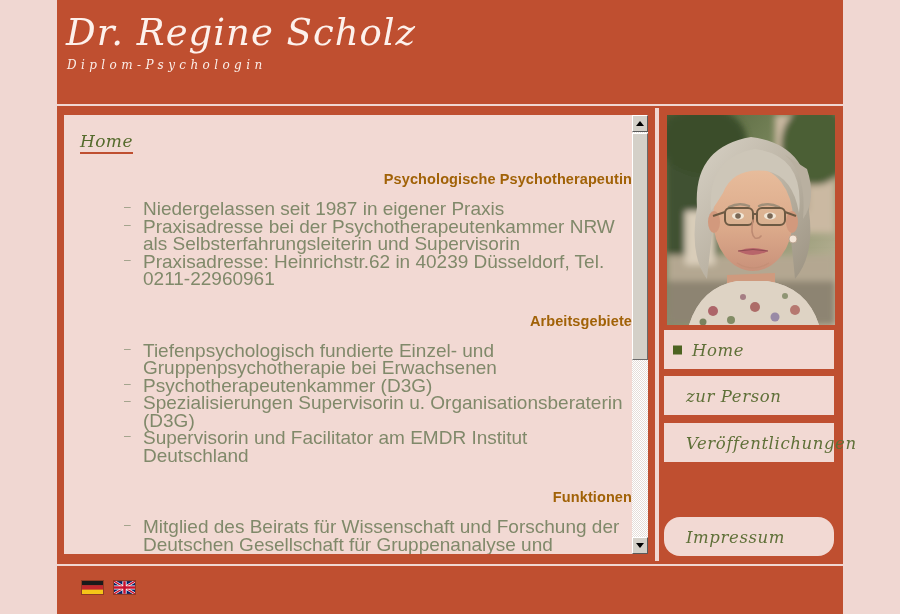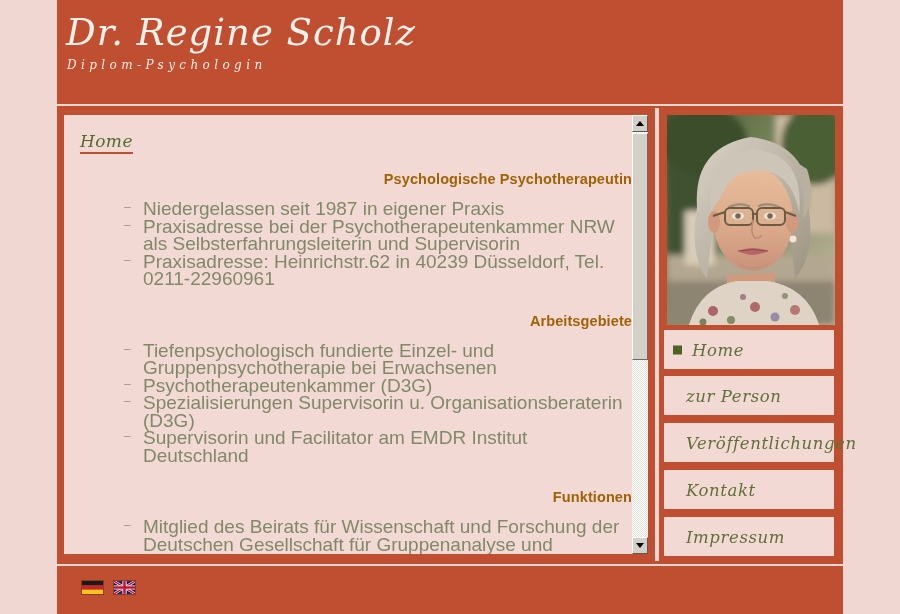--- a/index.html
+++ b/index.html
@@ -229,21 +229,21 @@
     left: 9px;
     top: 50%;
     transform: translateY(-50%);
     width: 9px; height: 9px;
     background: #4d6321;
   }
   #nav-0 { top: 222px; }
   #nav-1 { top: 268px; }
   #nav-2 { top: 315px; }
   #nav-3 { top: 362px; }
-  #nav-4 { top: 409px; }
+  #nav-4 { top: 409px; border-radius: 16px; }
 
   
   .rule-c {
     position: absolute;
     left: 57px; top: 561px;
     width: 786px; height: 3px;
     background: #bf4f30;
   }
   #footer {
     position: absolute;
@@ -425,23 +425,20 @@
     <div class="nav-item active" id="nav-0">
       <span class="bullet-sq"></span>
       <span class="nav-label">Home</span>
     </div>
     <div class="nav-item" id="nav-1">
       <span class="nav-label">zur Person</span>
     </div>
     <div class="nav-item" id="nav-2">
       <span class="nav-label">Veröffentlichungen</span>
     </div>
-    <div class="nav-item" id="nav-3">
-      <span class="nav-label">Kontakt</span>
-    </div>
     <div class="nav-item" id="nav-4">
       <span class="nav-label">Impressum</span>
     </div>
 
   </div>
 
   <div class="rule-c"></div>
   <div id="footer">
 
     <div class="flag" id="flag-de">

